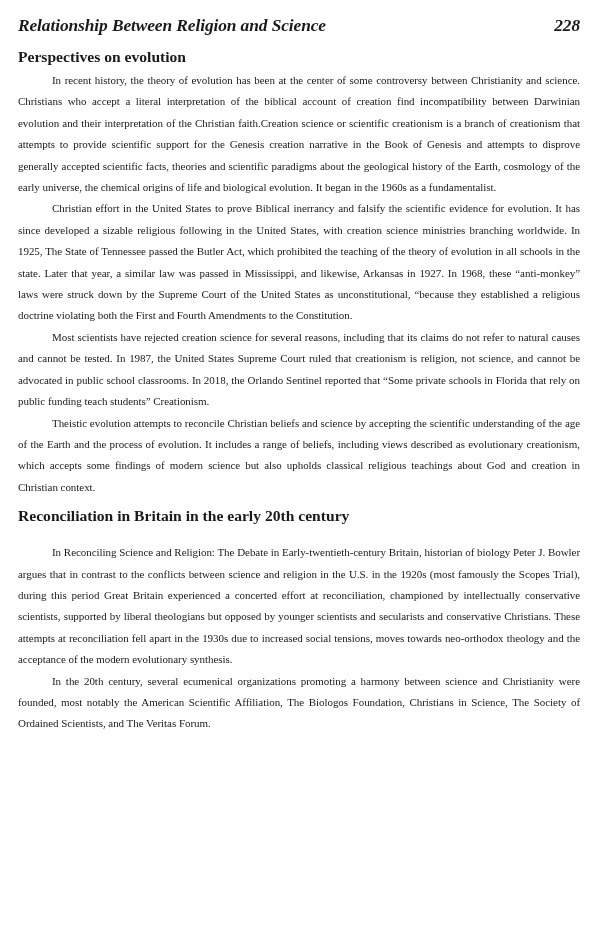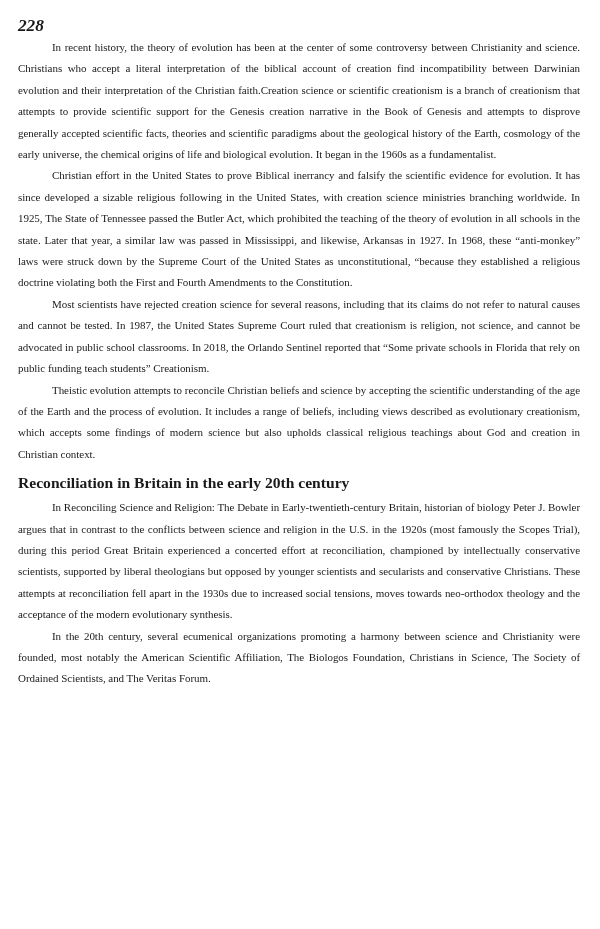--- a/index.html
+++ b/index.html
@@ -33,40 +33,42 @@
       letter-spacing: -0.1px;
     }
     .section-heading {
       font-weight: bold;
       font-size: 15.6px;
       margin: 9px 0 2px 0;
       line-height: 22px;
     }
     .section-heading.second {
       margin-top: 7px;
-      margin-bottom: 3px;
+      margin-bottom: 15px;
     }
     p.para {
       margin: 0;
       font-size: 11px;
       line-height: 21.4px;
       text-align: justify;
       text-indent: 34px;
       letter-spacing: -0.05px;
     }
   </style>
 </head>
 <body>
 
 <div class="page">
   <div class="running-head">
+    <span>Relationship Between Religion and Science</span>
     <span>228</span>
   </div>
 
   <section>
+    <div class="section-heading">Perspectives on evolution</div>
     <p class="para">In recent history, the theory of evolution has been at the center of some controversy between Christianity and science. Christians who accept a literal interpretation of the biblical account of creation find incompatibility between Darwinian evolution and their interpretation of the Christian faith.Creation science or scientific creationism is a branch of creationism that attempts to provide scientific support for the Genesis creation narrative in the Book of Genesis and attempts to disprove generally accepted scientific facts, theories and scientific paradigms about the geological history of the Earth, cosmology of the early universe, the chemical origins of life and biological evolution. It began in the 1960s as a fundamentalist.</p>
     <p class="para">Christian effort in the United States to prove Biblical inerrancy and falsify the scientific evidence for evolution. It has since developed a sizable religious following in the United States, with creation science ministries branching worldwide. In 1925, The State of Tennessee passed the Butler Act, which prohibited the teaching of the theory of evolution in all schools in the state. Later that year, a similar law was passed in Mississippi, and likewise, Arkansas in 1927. In 1968, these “anti-monkey” laws were struck down by the Supreme Court of the United States as unconstitutional, “because they established a religious doctrine violating both the First and Fourth Amendments to the Constitution.</p>
     <p class="para">Most scientists have rejected creation science for several reasons, including that its claims do not refer to natural causes and cannot be tested. In 1987, the United States Supreme Court ruled that creationism is religion, not science, and cannot be advocated in public school classrooms. In 2018, the Orlando Sentinel reported that “Some private schools in Florida that rely on public funding teach students” Creationism.</p>
     <p class="para">Theistic evolution attempts to reconcile Christian beliefs and science by accepting the scientific understanding of the age of the Earth and the process of evolution. It includes a range of beliefs, including views described as evolutionary creationism, which accepts some findings of modern science but also upholds classical religious teachings about God and creation in Christian context.</p>
   </section>
 
   <section>
     <div class="section-heading second">Reconciliation in Britain in the early 20th century</div>
     <p class="para">In Reconciling Science and Religion: The Debate in Early-twentieth-century Britain, historian of biology Peter J. Bowler argues that in contrast to the conflicts between science and religion in the U.S. in the 1920s (most famously the Scopes Trial), during this period Great Britain experienced a concerted effort at reconciliation, championed by intellectually conservative scientists, supported by liberal theologians but opposed by younger scientists and secularists and conservative Christians. These attempts at reconciliation fell apart in the 1930s due to increased social tensions, moves towards neo-orthodox theology and the acceptance of the modern evolutionary synthesis.</p>
     <p class="para">In the 20th century, several ecumenical organizations promoting a harmony between science and Christianity were founded, most notably the American Scientific Affiliation, The Biologos Foundation, Christians in Science, The Society of Ordained Scientists, and The Veritas Forum.</p>

